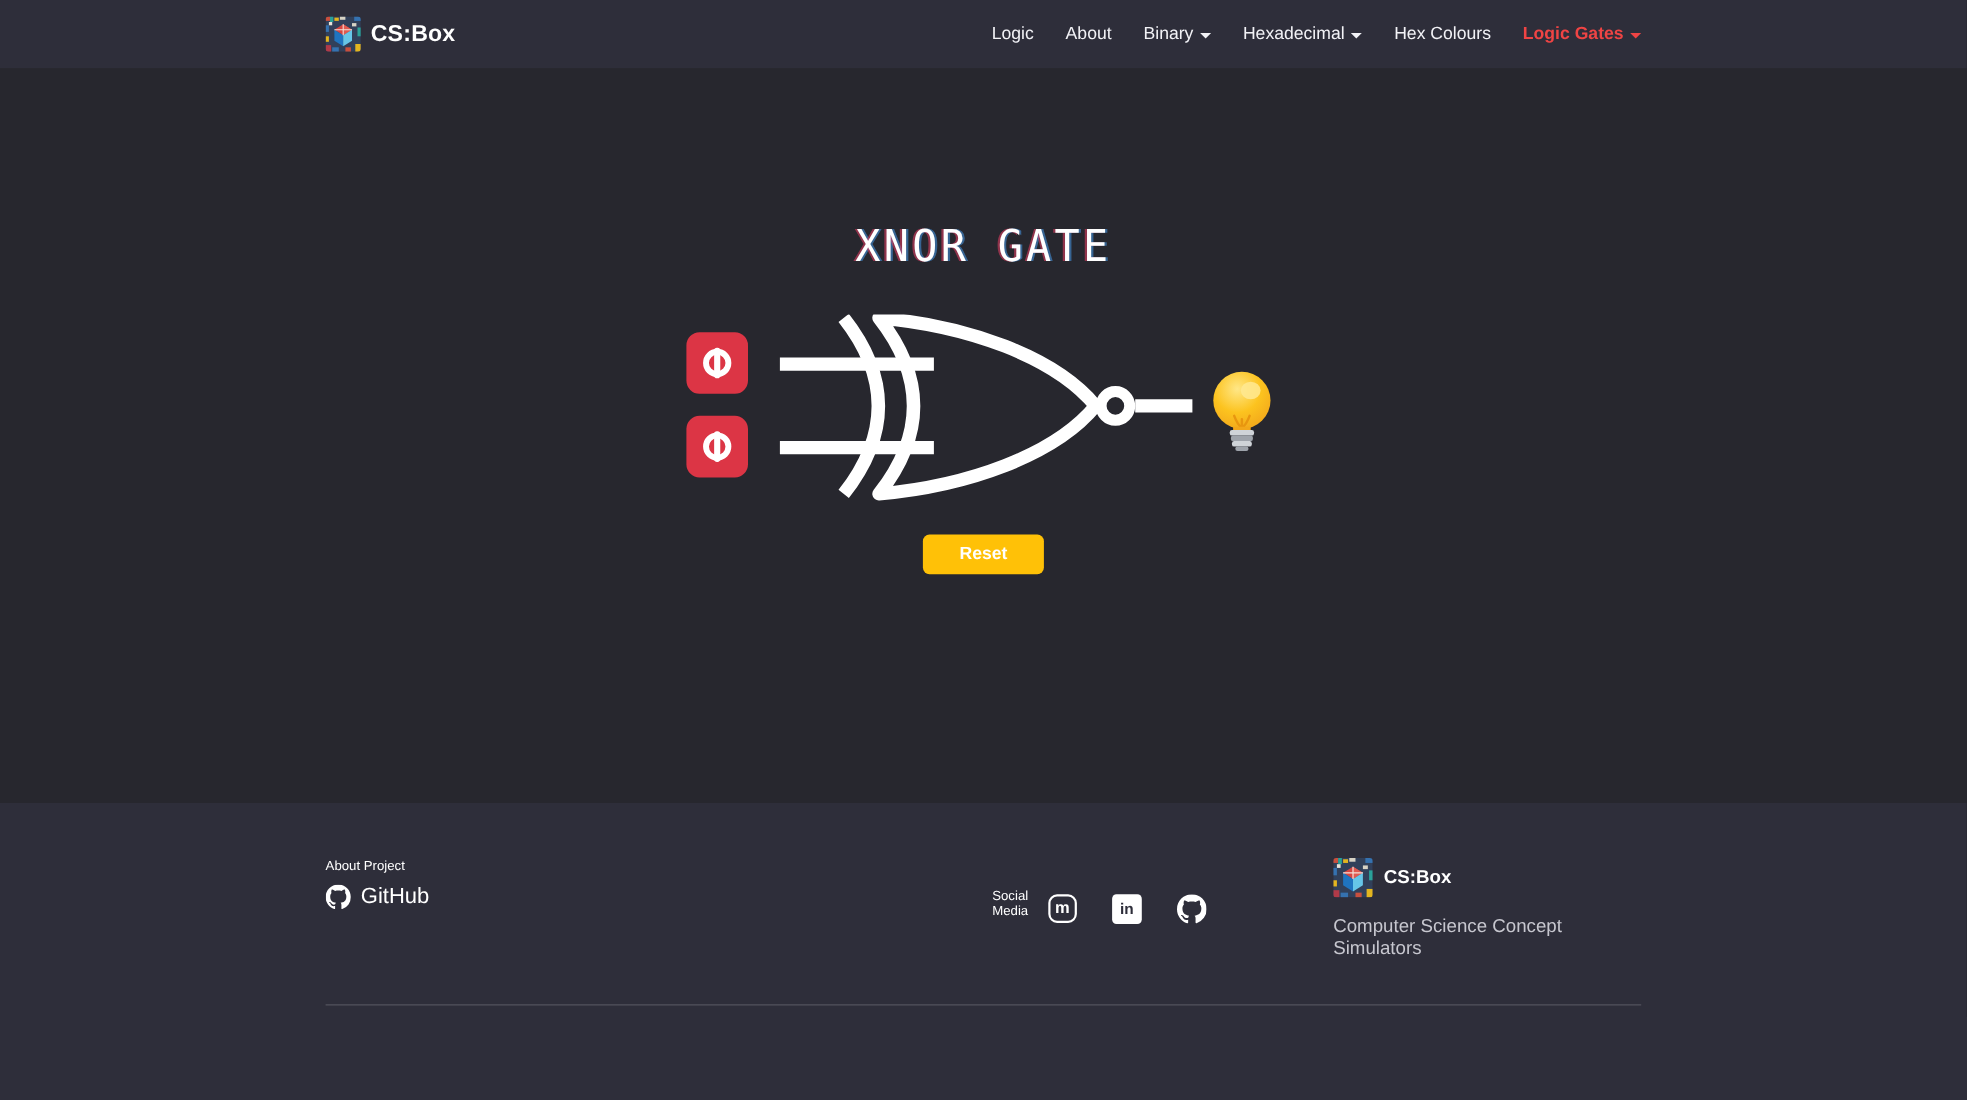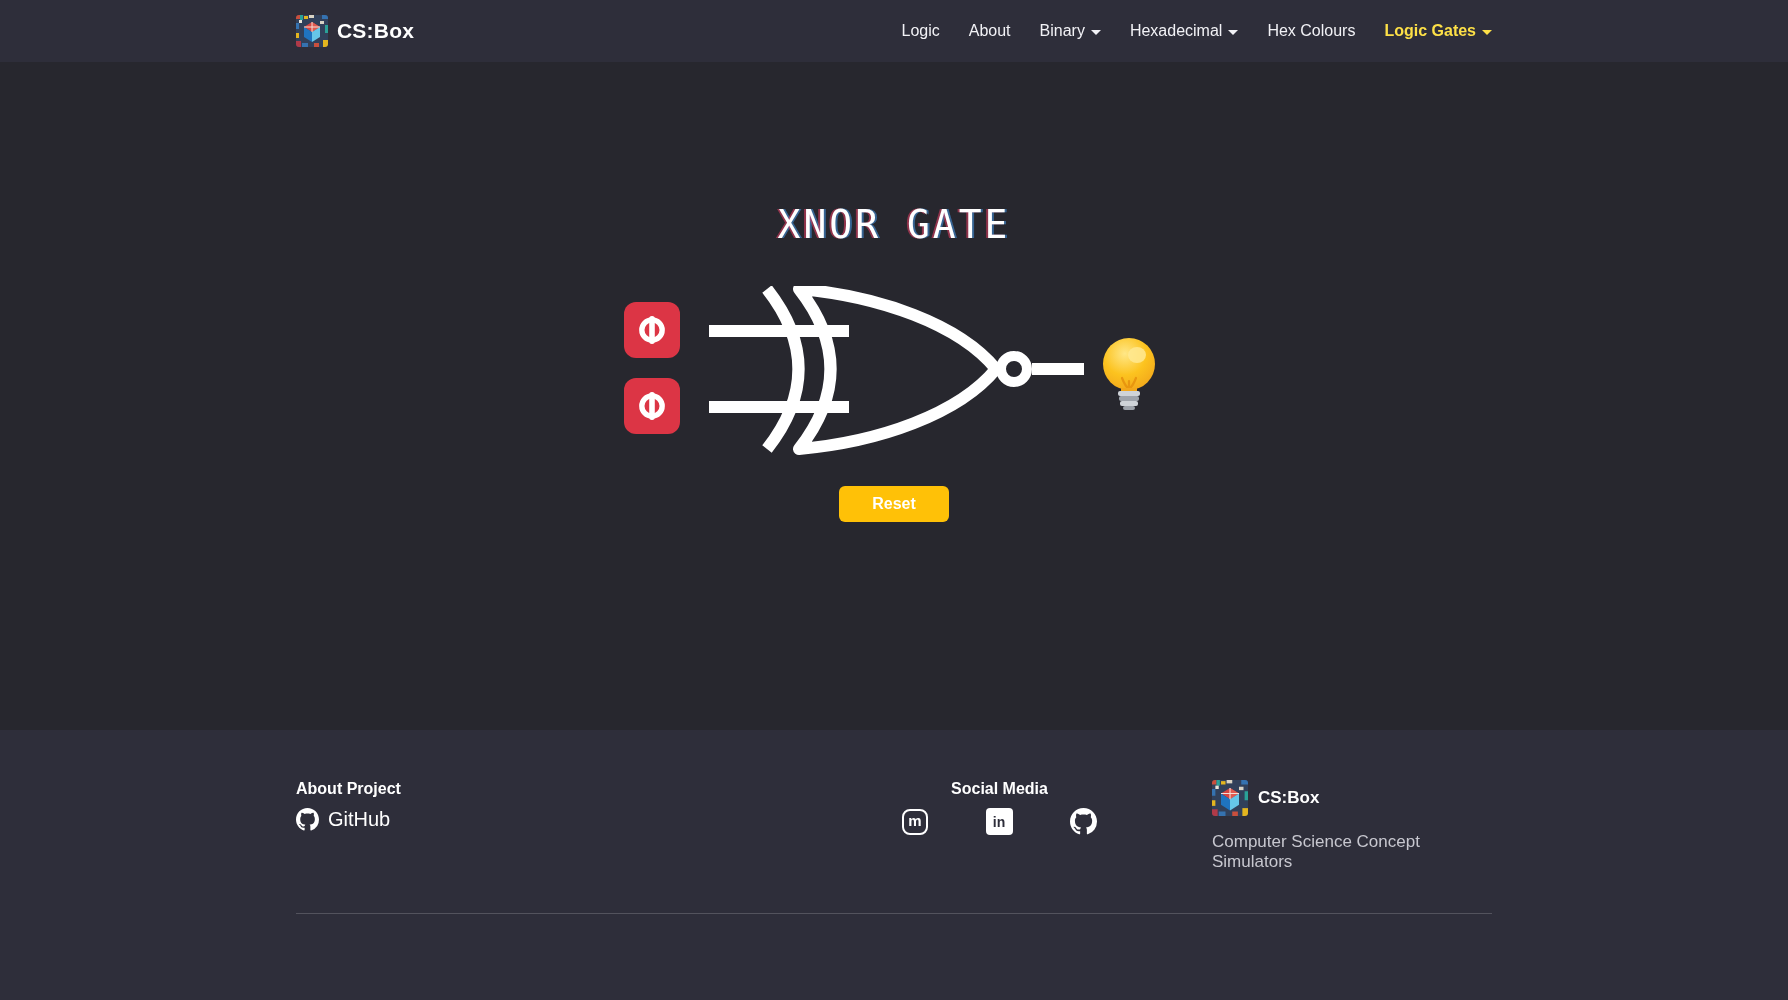--- a/index.html
+++ b/index.html
@@ -16,21 +16,21 @@
     display:flex; align-items:center; justify-content:space-between;
   }
   .brand { display:flex; align-items:center; gap:9px; text-decoration:none; color:#fff; cursor:pointer; }
   .brand-logo { width:32px; height:32px; border-radius:3px; display:block; }
   .brand-name { font-size:21px; font-weight:bold; letter-spacing:.2px; }
   .nav-items { display:flex; align-items:center; gap:29px; }
   .nav-link {
     color:#f2f2f6; text-decoration:none; font-size:16px; cursor:pointer;
     display:flex; align-items:center; gap:6px; white-space:nowrap;
   }
-  .nav-link.active { color:#fde047; font-weight:bold; }
+  .nav-link.active { color:#ef4444; font-weight:bold; }
   .caret {
     width:0; height:0; display:inline-block;
     border-left:5px solid transparent; border-right:5px solid transparent;
     border-top:5px solid currentColor; margin-top:2px;
   }
   
   .main { height:668px; display:flex; flex-direction:column; align-items:center; padding-top:140px; }
   .gate-title {
     font-family:"DejaVu Sans Mono", monospace;
     font-size:38px; font-weight:normal; letter-spacing:3px; color:#fff;
@@ -50,23 +50,23 @@
   .reset-btn {
     margin-top:30px; background:#ffc107; border:none; border-radius:6px;
     color:#fff; font-weight:bold; font-size:16px; padding:9px 33px; cursor:pointer;
     font-family:"Liberation Sans", sans-serif;
   }
   
   .footer { background:#2e2e3a; height:270px; padding-top:50px; }
   .footer-inner { width:1220px; margin:0 auto; padding:0 12px; }
   .footer-row { display:flex; }
   .f-col1 { flex:1; }
-  .f-col2 { width:195px; margin-right:115px; display:flex; flex-direction:column; align-items:center; }
+  .f-col2 { width:195px; margin-right:115px; display:flex; flex-direction:row; align-items:center; }
   .f-col3 { width:280px; }
-  .f-heading { font-size:16px; font-weight:bold; color:#fff; margin-bottom:10px; }
+  .f-heading { font-size:12px; font-weight:normal; color:#fff; margin-bottom:10px; }
   .gh-link { display:flex; align-items:center; gap:9px; color:#fff; font-weight:normal; font-size:20px; text-decoration:none; cursor:pointer; }
   .icons-row { display:flex; justify-content:space-between; width:100%; align-items:center; }
   .social-link { cursor:pointer; display:flex; align-items:center; justify-content:center; text-decoration:none; }
   .mastodon-box {
     width:26px; height:26px; border:2.5px solid #fff; border-radius:8px;
     display:flex; align-items:center; justify-content:center;
     color:#fff; font-weight:bold; font-size:15px;
   }
   .mastodon-box::after { content:"m"; margin-top:-2px; }
   .linkedin-box {

